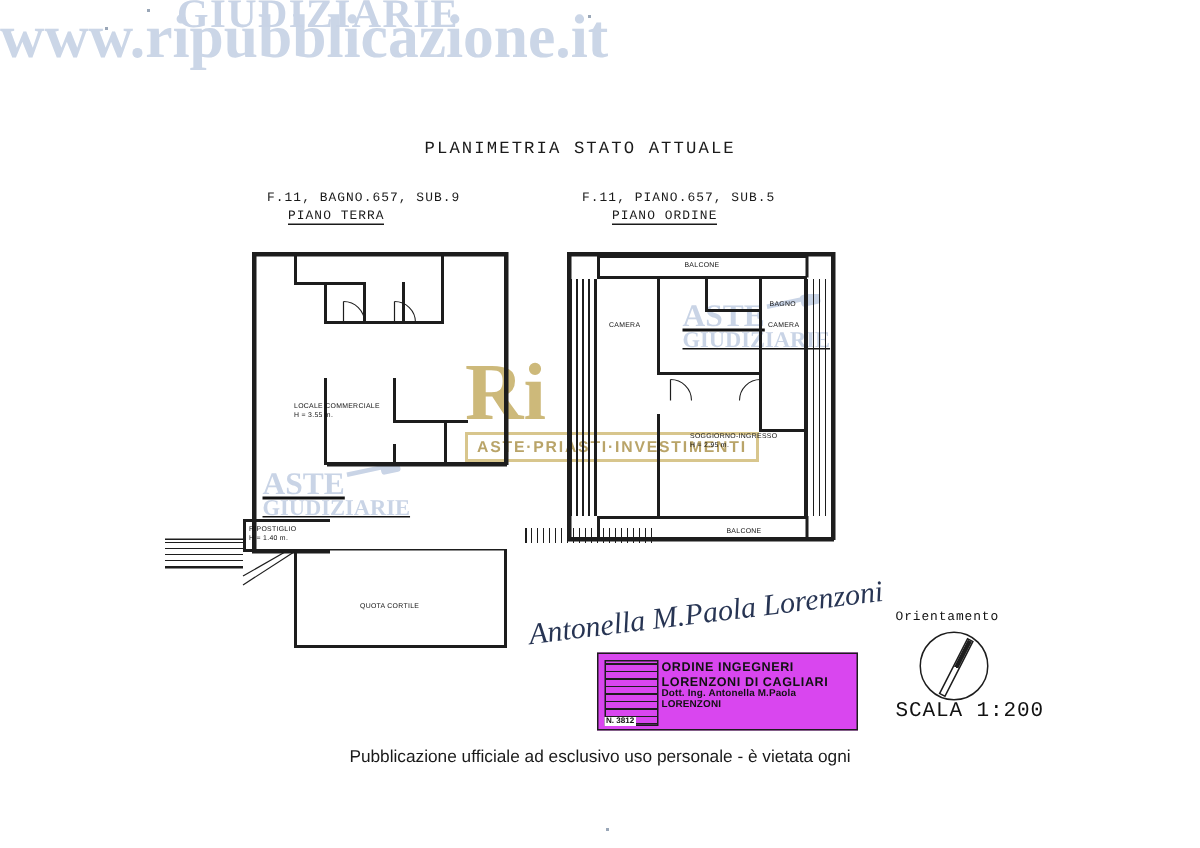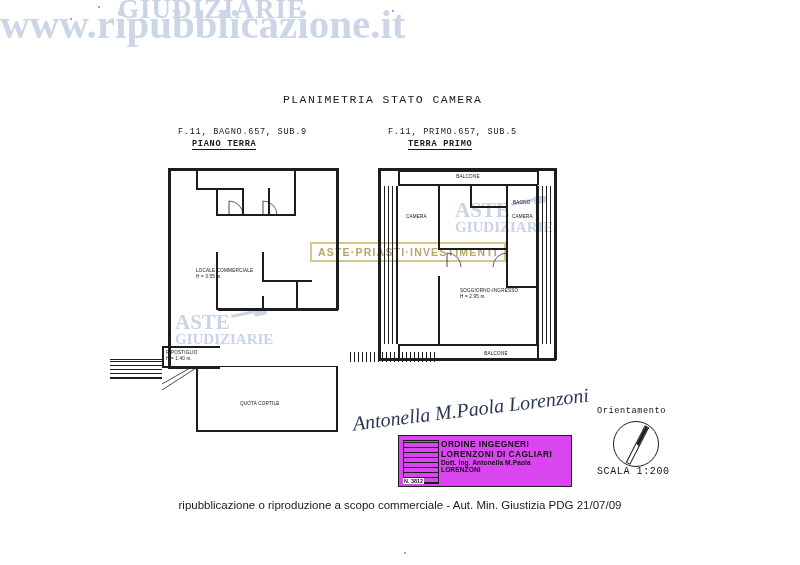--- a/index.html
+++ b/index.html
@@ -23,21 +23,21 @@
     left:118px; top:-6px; font-size:27px;
   }
   .wm-big {
     left:148px; top:410px;
     font-size:41px;
     color:#cbd6e7;
     font-family:"Liberation Serif", serif;
     font-weight:bold;
     white-space:nowrap;
   }
-  .wm-logo-block { position:absolute; pointer-events:none; }
+  .wm-logo-block { position:absolute; pointer-events:none;text-decoration:underline; }
   .wm-logo-1 { left:175px; top:310px; }
   .wm-logo-2 { left:455px; top:198px; }
   .wm-logo-word { font-size:21px; color:#c9d4e6; font-family:"Liberation Serif", serif; font-weight:bold; }
   .wm-logo-sub { font-size:15px; color:#c9d4e6; font-family:"Liberation Serif", serif; font-weight:bold; margin-top:-4px;}
   .wm-hammer { position:absolute; }
 
   .wm-center {
     position:absolute; left:310px; top:238px; pointer-events:none;
   }
   .wm-ri {
@@ -61,21 +61,21 @@
     position:absolute; left:283px; top:93px;
     font-family:"Liberation Mono", monospace;
     font-size:11.5px; letter-spacing:1.4px; color:#1a1a1a;
   }
   .sub-label {
     position:absolute;
     font-family:"Liberation Mono", monospace;
     font-size:8.6px; letter-spacing:0.7px; color:#1a1a1a;
     white-space:nowrap;
   }
-  .sub-label .und { border-bottom:1px solid #1a1a1a;font-weight:bold; }
+  .sub-label .und { border-bottom:1px solid #1a1a1a; }
 
   
   .plan { position:absolute; }
   .w { position:absolute; background:#1d1d1d; }   
   .hatch {
     position:absolute;
     background:repeating-linear-gradient(90deg,#1d1d1d 0 1px,transparent 1px 4px);
   }
   .hatchh {
     position:absolute;
@@ -126,21 +126,21 @@
   }
   .needle {
     position:absolute; left:50%; top:50%;
     width:3px; height:40px; margin-left:-1.5px; margin-top:-20px;
     background:linear-gradient(180deg,#1d1d1d 0 50%, #ffffff 50% 100%);
     border:0.6px solid #1d1d1d;
     transform:rotate(27deg);
   }
   .scala {
     position:absolute; left:597px; top:466px;
-    font-family:"Liberation Mono", monospace; font-size:10px; letter-spacing:0.6px;
+    font-family:"Liberation Mono", monospace; font-size:14px; letter-spacing:0.6px;
   }
 
   
   .footer {
     position:absolute; left:0; right:0; top:495px;
     text-align:center; font-size:11.5px; color:#1a1a1a; line-height:20px;
   }
   .dot { position:absolute; width:2px; height:2px; background:#9aa7b8; }
 </style>
 </head>
@@ -160,37 +160,38 @@
 <div class="wm-logo-block wm-logo-2">
   <div class="wm-logo-word">ASTE</div>
   <div class="wm-logo-sub">GIUDIZIARIE</div>
   <svg class="wm-hammer" style="left:54px; top:-2px;" width="40" height="18" viewBox="0 0 40 18">
     <rect x="2" y="7" width="26" height="3" fill="#c9d4e6" transform="rotate(-12 2 7)"></rect>
     <rect x="24" y="1" width="13" height="8" rx="2" fill="#c9d4e6" transform="rotate(-12 24 1)"></rect>
   </svg>
 </div>
 
 <div class="wm-center">
+  <div class="wm-ri">Ri</div>
   <div class="wm-bar">ASTE·PRIASTI·INVESTIMENTI</div>
 </div>
 
 <div class="wm-big">www.ripubblicazione.it</div>
 
 <div class="dot" style="left:70px; top:18px;"></div>
 <div class="dot" style="left:98px; top:6px;"></div>
 <div class="dot" style="left:392px; top:10px;"></div>
 <div class="dot" style="left:404px; top:552px;"></div>
 
-<div class="title-main">PLANIMETRIA  STATO  CAMERA</div>
+<div class="title-main">PLANIMETRIA  STATO  ATTUALE</div>
 
 <div class="sub-label" style="left:178px; top:127px;">F.11, BAGNO.657, SUB.9</div>
 <div class="sub-label" style="left:192px; top:139px;"><span class="und">PIANO  TERRA</span></div>
 
-<div class="sub-label" style="left:388px; top:127px;">F.11, PRIMO.657, SUB.5</div>
-<div class="sub-label" style="left:408px; top:139px;"><span class="und">TERRA  PRIMO</span></div>
+<div class="sub-label" style="left:388px; top:127px;">F.11, PIANO.657, SUB.5</div>
+<div class="sub-label" style="left:408px; top:139px;"><span class="und">PIANO  ORDINE</span></div>
 
 <div class="plan" style="left:0; top:0;">
 
   <div class="w" style="left:168px; top:168px; width:170px; height:2.5px;"></div>
   <div class="w" style="left:168px; top:168px; width:2.5px; height:200px;"></div>
   <div class="w" style="left:336px; top:168px; width:2.5px; height:142px;"></div>
   <div class="w" style="left:168px; top:366px; width:52px; height:2.5px;"></div>
   <div class="w" style="left:218px; top:308px; width:120px; height:2.5px;"></div>
 
   <div class="w" style="left:196px; top:168px; width:2px; height:22px;"></div>
@@ -309,14 +310,14 @@
   <div class="stamp-num">N. 3812</div>
 </div>
 
 <div class="orient-title">Orientamento</div>
 <div class="compass">
   <div class="needle"></div>
 </div>
 <div class="scala">SCALA  1:200</div>
 
 <div class="footer">
-  <div>ripubblicazione o riproduzione a scopo commerciale - Aut. Min. Giustizia PDG 21/07/09</div>
+  <div>Pubblicazione ufficiale ad esclusivo uso personale - è vietata ogni</div>
 </div>
 
 </body></html>

